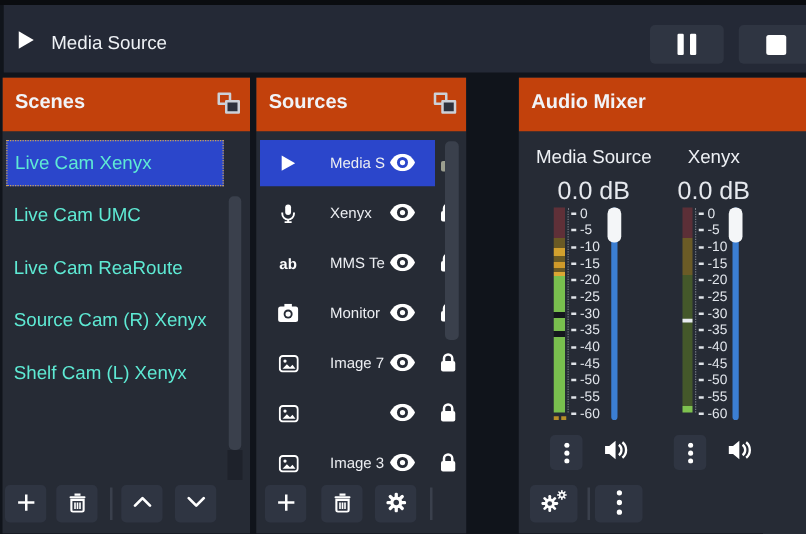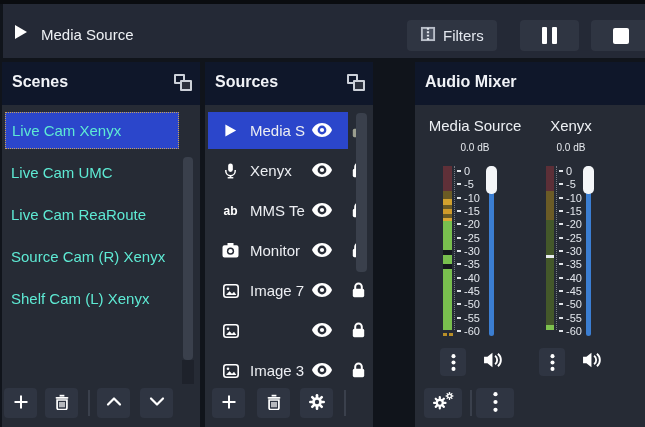--- a/index.html
+++ b/index.html
@@ -19,58 +19,58 @@
   #btn-pause { left:517px; width:59px; justify-content:center; gap:5px; }
   #btn-stop  { left:588px; width:60px; justify-content:center; }
   .pause-bar { width:5px; height:17px; background:#fff; border-radius:1px; }
   .stop-square { width:16px; height:16px; background:#fff; border-radius:2px; }
 
   
   .panel { position:absolute; top:62px; height:365px; background:#262b35; overflow:hidden; }
   #panel-scenes  { left:2px;   width:198px; }
   #panel-sources { left:205px; width:168px; }
   #panel-mixer   { left:415px; width:266px; }
-  .panel-header { position:relative; height:43px; background:#0f172a; }
+  .panel-header { position:relative; height:43px; background:#c2410c; }
   .panel-title  { position:absolute; left:10px; top:11px; font-size:16px; font-weight:bold; color:#f1f3f7; }
   .popout { position:absolute; right:8px; top:12px; width:18px; height:17px; cursor:pointer; }
   .popout .back  { position:absolute; left:0; top:0; width:11px; height:10px; border:2px solid #ccd1d9; border-radius:1px; }
   .popout .front { position:absolute; right:0; bottom:0; width:12px; height:11px; border:2px solid #ccd1d9; border-radius:1px; background:#2c313d; }
 
   .list { padding-top:7px; }
 
   
   .scene-row { height:37px; line-height:37px; margin:0 21px 5px 3px; padding-left:6px; font-size:15px; color:#5eead4; cursor:pointer; overflow:hidden; white-space:nowrap; }
   .scene-row.selected { background:#2b46cb; border:1px dotted #c9a25c; line-height:35px; }
 
   
   .src-row { position:relative; height:37px; margin:0 25px 3px 3px; cursor:pointer; }
   .src-row.selected { background:#2b46cb; }
   .src-icon { position:absolute; left:14px; top:10px; width:17px; height:17px; display:flex; align-items:center; justify-content:center; }
   .ab { font-weight:bold; font-size:12px; color:#fff; letter-spacing:0; }
-  .src-label { position:absolute; left:42px; top:0; width:62px; height:37px; line-height:37px; font-size:15px; overflow:hidden; white-space:nowrap; color:#eceef2; }
+  .src-label { position:absolute; left:56px; top:0; width:62px; height:37px; line-height:37px; font-size:12px; overflow:hidden; white-space:nowrap; color:#eceef2; }
   .src-eye  { position:absolute; left:104px; top:11px; width:20px; height:14px; cursor:pointer; }
   .src-lock { position:absolute; left:144px; top:10px; width:15px; height:16px; cursor:pointer; }
   .hole { fill:#262b35; }
   .selected .hole { fill:#2b46cb; }
 
   
   .sb { position:absolute; border-radius:4px; background:#3a404c; cursor:pointer; }
   #sb-scenes { right:7px; top:95px; width:10px; height:203px; }
   #sb-scenes-dark { position:absolute; right:6px; top:298px; width:12px; height:24px; background:#1e222b; }
   #sb-sources { right:6px; top:51px; width:11px; height:159px; }
 
   
   .pt-btn { position:absolute; top:326px; width:33px; height:30px; background:#2f3542; border:none; border-radius:4px;
             display:flex; align-items:center; justify-content:center; cursor:pointer; }
   .pt-sep { position:absolute; top:328px; width:2px; height:26px; background:#3a404c; }
   .kebab-plain { position:absolute; top:326px; width:12px; height:30px; display:flex; align-items:center; justify-content:center; cursor:pointer; }
 
   
   .mix-name { position:absolute; top:55px; font-size:15px; text-align:center; color:#edf0f4; }
-  .mix-db   { position:absolute; top:80px; font-size:10px; text-align:center; color:#e6e9ee; }
+  .mix-db   { position:absolute; top:80px; font-size:20px; text-align:center; color:#e6e9ee; }
   .w1 { left:0;  width:120px; }
   .w2 { left:96px; width:120px; }
   .meter { position:absolute; top:104px; height:164px; }
   #meter1 { left:28px; width:9px;
     background:linear-gradient(to bottom,
       #5f3038 0%, #5f3038 15%,
       #6a5a24 15%, #6a5a24 20%,
       #d2a12e 20%, #d2a12e 23.5%,
       #6a5a24 23.5%, #6a5a24 26.5%,
       #cf9a2a 26.5%, #cf9a2a 29.5%,
@@ -108,30 +108,20 @@
 
   <div class="topbar">
     <span class="tb-play">
       <svg viewBox="0 0 14 16" width="14" height="16">
           <path d="M1 1 L13 8 L1 15 Z" fill="#fff"></path>
         </svg>
     </span>
     <span class="tb-label">Media Source</span>
 
 
-    <button class="tb-btn" id="btn-filters">
-      <span>
-        <svg viewBox="0 0 17 17" width="16" height="16">
-          <rect x="1" y="1" width="15" height="15" fill="#b9bfc9"></rect>
-          <rect x="3" y="3" width="11" height="11" fill="#4a5160"></rect>
-          <line x1="8.5" y1="2" x2="8.5" y2="15" stroke="#dfe3ea" stroke-width="2.4" stroke-dasharray="2 1.6"></line>
-        </svg>
-      </span>
-      <span>Filters</span>
-    </button>
 
     <button class="tb-btn" id="btn-pause">
       <span class="pause-bar"></span>
       <span class="pause-bar"></span>
     </button>
 
     <button class="tb-btn" id="btn-stop">
       <span class="stop-square"></span>
     </button>
   </div>

